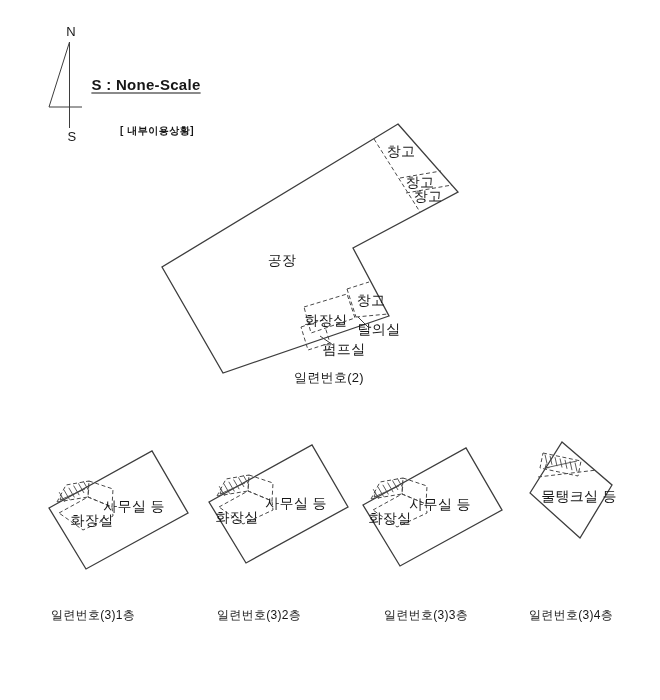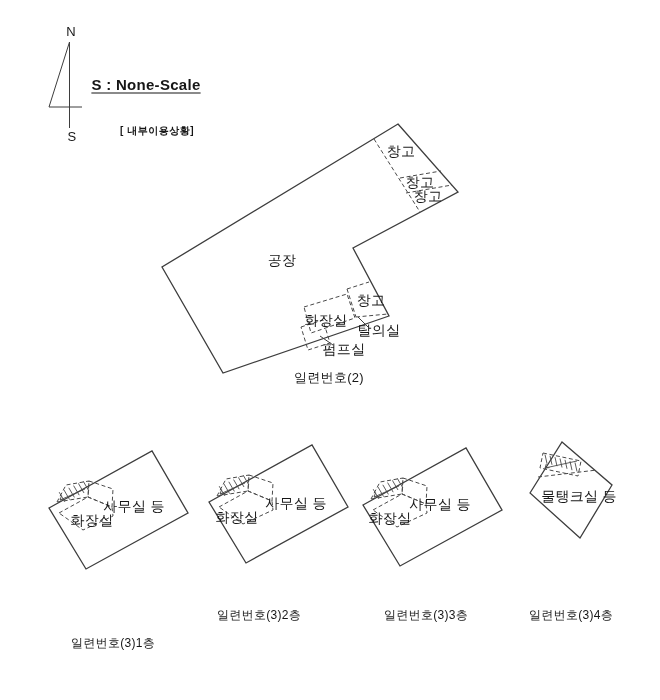--- a/index.html
+++ b/index.html
@@ -103,27 +103,27 @@
 
   <div class="lbl scale-note" style="left:146px;top:84px;">S : None-Scale</div>
   <div class="lbl section-title" style="left:157px;top:131px;">[ 내부이용상황]</div>
 
   <div class="lbl fs10" style="left:282px;top:260px;">공장</div>
   <div class="lbl fs10" style="left:401px;top:151px;">창고</div>
   <div class="lbl fs10" style="left:420px;top:182px;">창고</div>
   <div class="lbl fs10" style="left:428px;top:196px;">창고</div>
   <div class="lbl fs10" style="left:371px;top:300px;">창고</div>
   <div class="lbl fs10" style="left:326px;top:320px;">화장실</div>
-  <div class="lbl fs10" style="left:379px;top:330px;">탈의실</div>
+  <div class="lbl fs10" style="left:379px;top:330px;font-family:Liberation Serif, serif;">탈의실</div>
   <div class="lbl fs10" style="left:344px;top:349px;">펌프실</div>
   <div class="lbl serial" style="left:321px;top:377px;margin-left:8px;">일련번호(2)</div>
 
   <div class="lbl fs10" style="left:134px;top:506px;">사무실 등</div>
   <div class="lbl fs10" style="left:92px;top:520px;">화장실</div>
-  <div class="lbl caption" style="left:93px;top:643px;margin-left:20px;">일련번호(3)1층</div>
+  <div class="lbl caption" style="left:93px;top:615px;">일련번호(3)1층</div>
 
   <div class="lbl fs10" style="left:296px;top:503px;">사무실 등</div>
   <div class="lbl fs10" style="left:237px;top:517px;">화장실</div>
   <div class="lbl caption" style="left:259px;top:615px;text-align:center;">일련번호(3)2층</div>
 
   <div class="lbl fs10" style="left:440px;top:504px;">사무실 등</div>
   <div class="lbl fs10" style="left:390px;top:518px;">화장실</div>
   <div class="lbl caption" style="left:426px;top:615px;">일련번호(3)3층</div>
 
   <div class="lbl fs10" style="left:579px;top:496px;">물탱크실 등</div>

